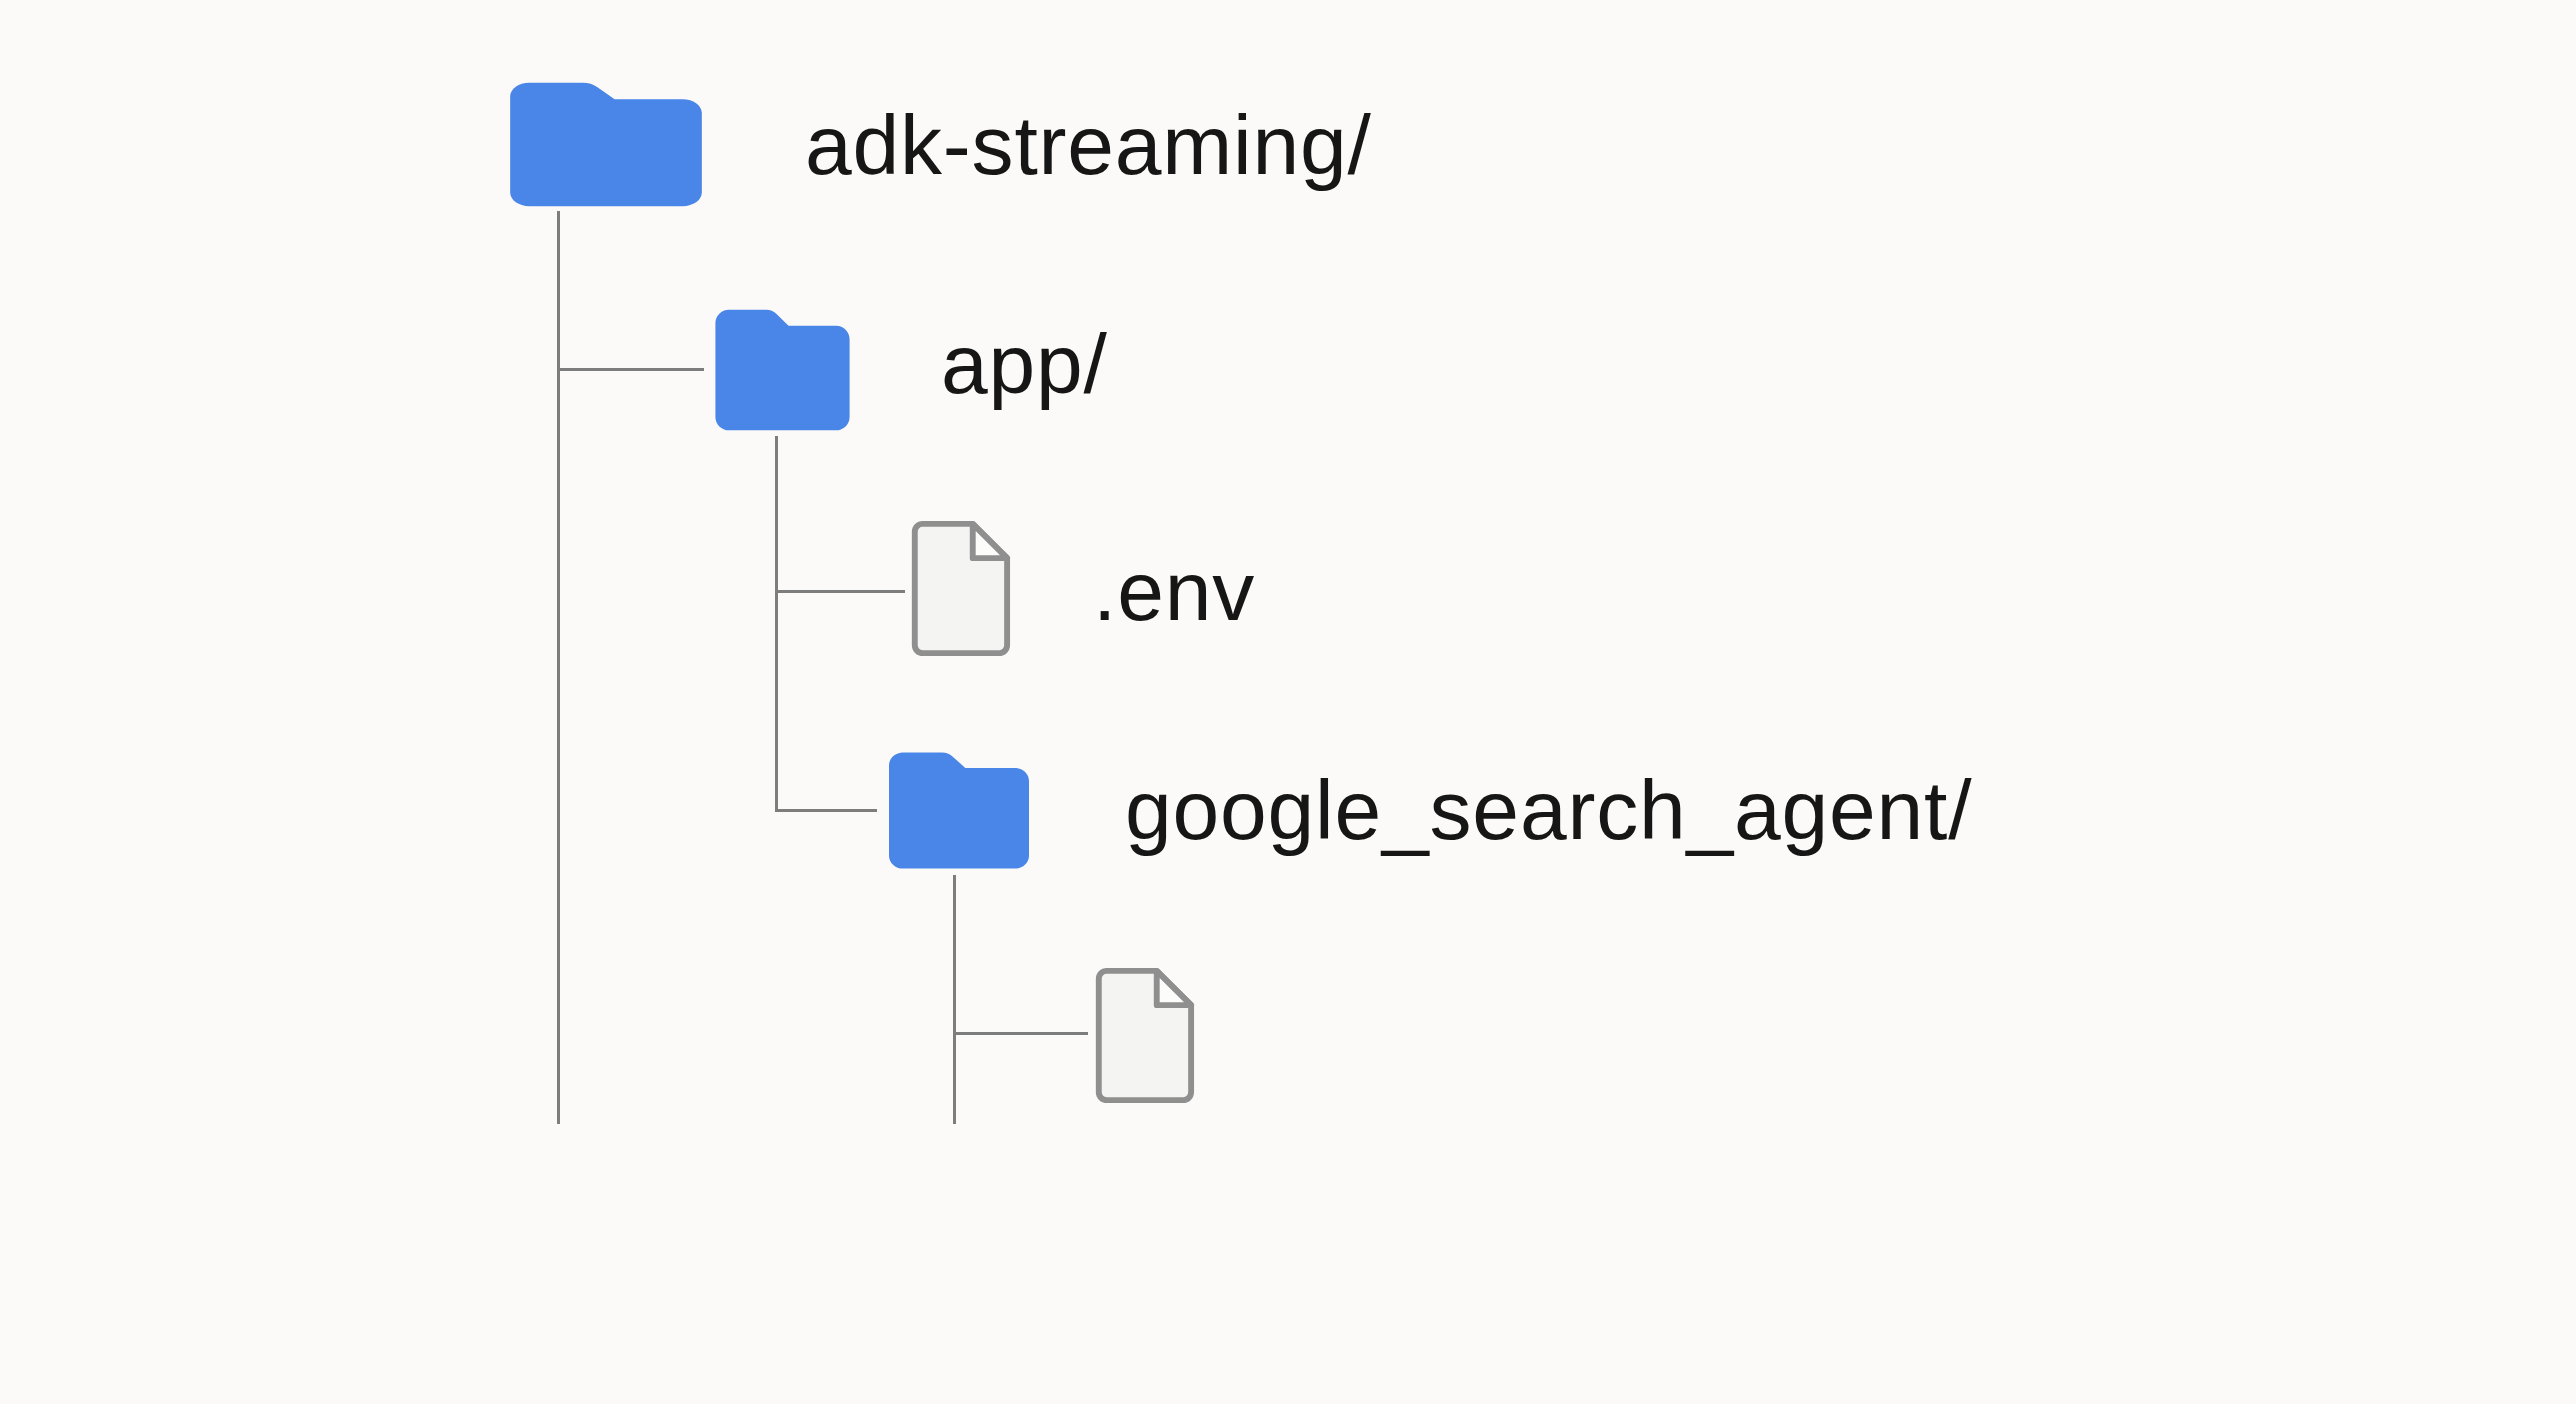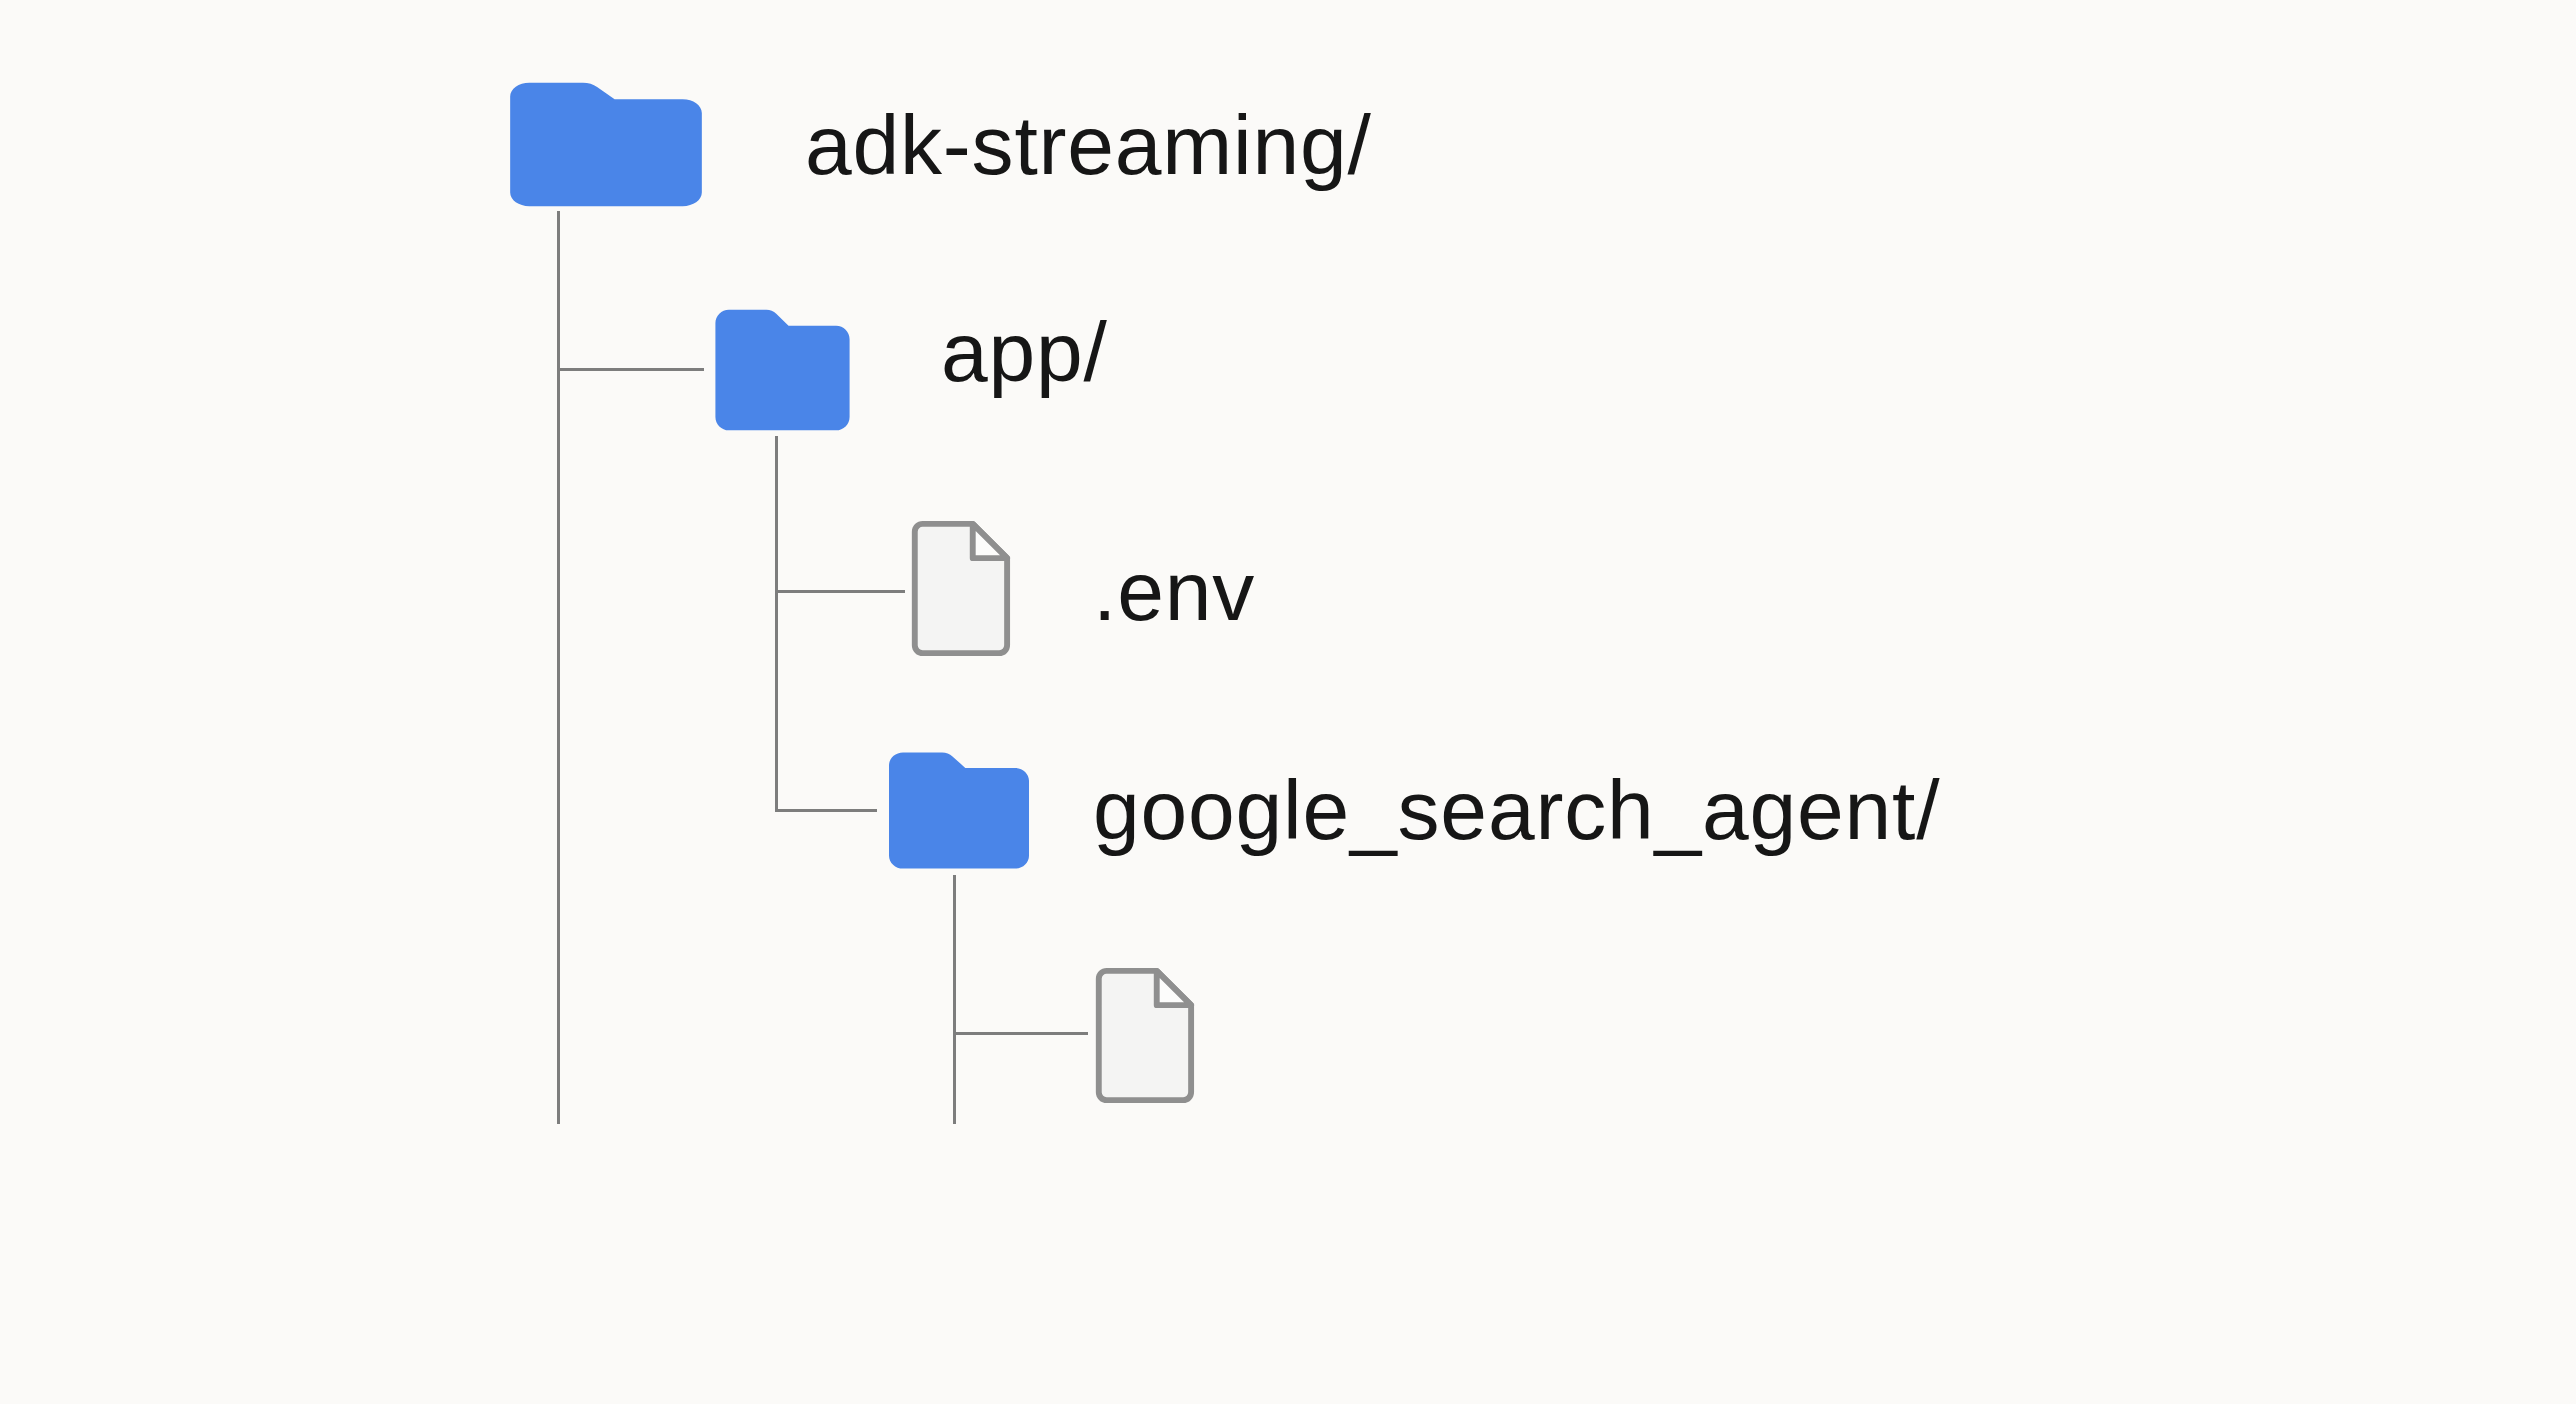--- a/index.html
+++ b/index.html
@@ -73,36 +73,36 @@
       <path d="M4 1h5.6c.55 0 1.08.22 1.47.61L12.9 3.4H20c1.1 0 2 .9 2 2V17c0 1.1-.9 2-2 2H4c-1.1 0-2-.9-2-2V3c0-1.1.9-2 2-2z" fill="var(--folder-blue)"></path>
     </svg>
   </div>
   <div class="node-label" style="left:805px; top:147px">adk-streaming/</div>
 
   <div class="icon-box" style="left:702px; top:303px; width:161px; height:134px">
     <svg viewBox="0 0 24 20" preserveAspectRatio="none" aria-hidden="true">
       <path d="M4 1h5.6c.55 0 1.08.22 1.47.61L12.9 3.4H20c1.1 0 2 .9 2 2V17c0 1.1-.9 2-2 2H4c-1.1 0-2-.9-2-2V3c0-1.1.9-2 2-2z" fill="var(--folder-blue)"></path>
     </svg>
   </div>
-  <div class="node-label" style="left:941px; top:354px">app/</div>
+  <div class="node-label" style="left:941px; top:366px">app/</div>
 
   <div class="icon-box" style="left:903px; top:518px; width:110px; height:141px">
     <svg viewBox="0 0 56 72" preserveAspectRatio="none" aria-hidden="true">
       <path d="M10 3h25.5L53 20.5V65c0 2.2-1.8 4-4 4H10c-2.2 0-4-1.8-4-4V7c0-2.2 1.8-4 4-4z" fill="var(--file-fill)" stroke="var(--file-stroke)" stroke-width="3" stroke-linejoin="round"></path>
       <path d="M35.5 3L53 20.5H35.5z" fill="var(--file-fold-fill)" stroke="var(--file-stroke)" stroke-width="3" stroke-linejoin="round"></path>
     </svg>
   </div>
   <div class="node-label" style="left:1093px; top:593px">.env</div>
 
   <div class="icon-box" style="left:875px; top:746px; width:168px; height:129px">
     <svg viewBox="0 0 24 20" preserveAspectRatio="none" aria-hidden="true">
       <path d="M4 1h5.6c.55 0 1.08.22 1.47.61L12.9 3.4H20c1.1 0 2 .9 2 2V17c0 1.1-.9 2-2 2H4c-1.1 0-2-.9-2-2V3c0-1.1.9-2 2-2z" fill="var(--folder-blue)"></path>
     </svg>
   </div>
-  <div class="node-label" style="left:1093px; top:812px">google_search_agent/</div>
+  <div class="node-label" style="left:1125px; top:812px">google_search_agent/</div>
 
   <div class="icon-box" style="left:1087px; top:965px; width:110px; height:141px">
     <svg viewBox="0 0 56 72" preserveAspectRatio="none" aria-hidden="true">
       <path d="M10 3h25.5L53 20.5V65c0 2.2-1.8 4-4 4H10c-2.2 0-4-1.8-4-4V7c0-2.2 1.8-4 4-4z" fill="var(--file-fill)" stroke="var(--file-stroke)" stroke-width="3" stroke-linejoin="round"></path>
       <path d="M35.5 3L53 20.5H35.5z" fill="var(--file-fold-fill)" stroke="var(--file-stroke)" stroke-width="3" stroke-linejoin="round"></path>
     </svg>
   </div>
 
   <div class="icon-box" style="left:1087px; top:1185px; width:110px; height:141px">
     <svg viewBox="0 0 56 72" preserveAspectRatio="none" aria-hidden="true">

